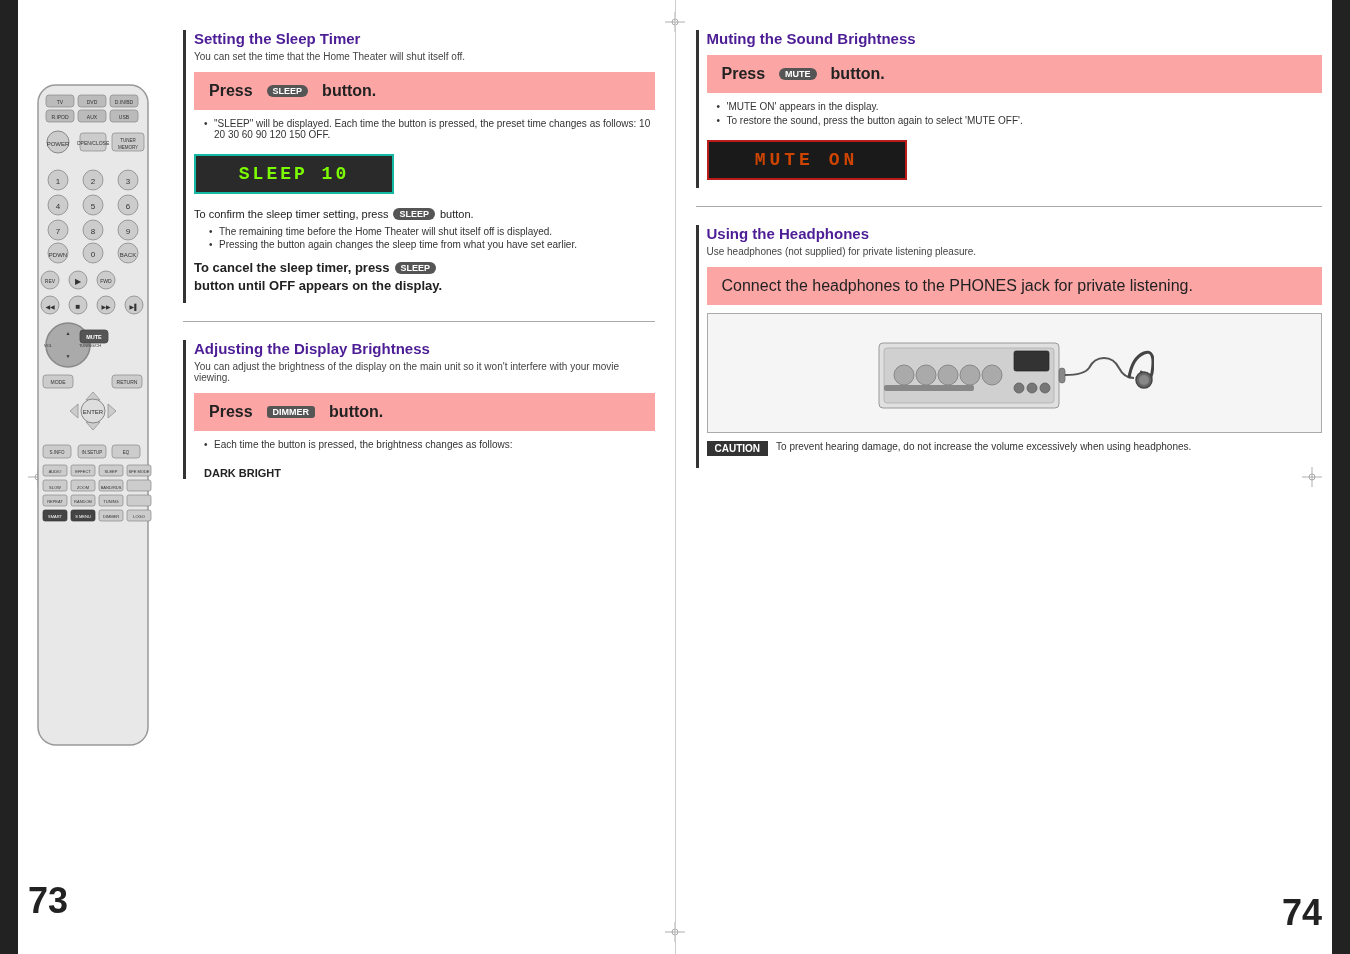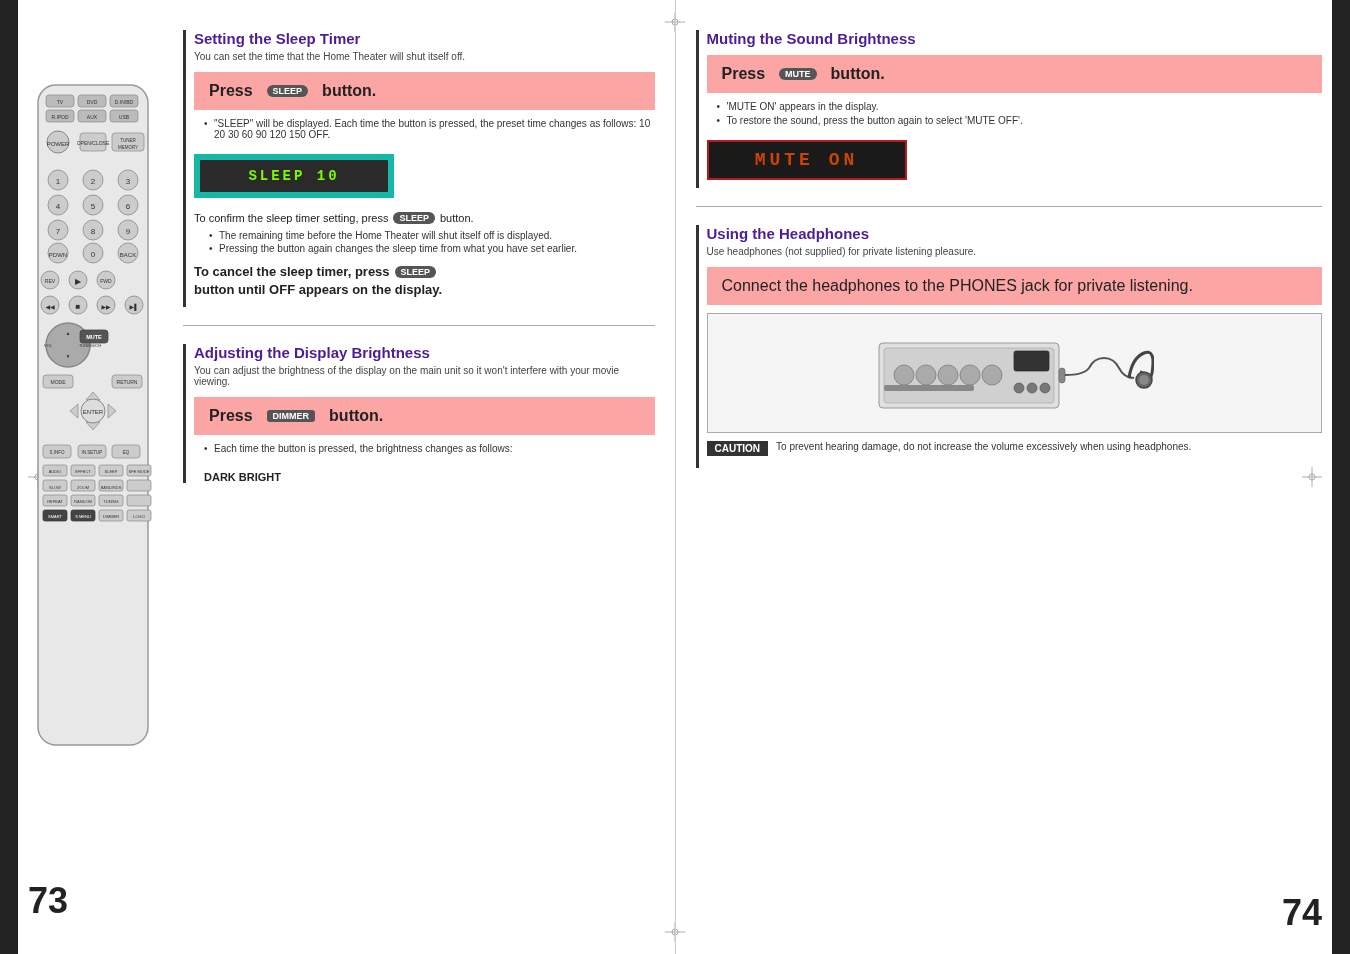--- a/index.html
+++ b/index.html
@@ -151,29 +151,29 @@
       content: "•";
       position: absolute;
       left: 0;
     }
 
     
     .lcd-display {
       background: #2a2a2a;
       color: #7cfc00;
       font-family: 'Courier New', monospace;
-      font-size: 14px;
+      font-size: 18px;
       font-weight: bold;
       padding: 8px 15px;
       margin: 8px 0;
       letter-spacing: 3px;
       display: inline-block;
       min-width: 200px;
       text-align: center;
-      border: 6px solid #14b8a6;
+      border: 2px solid #14b8a6;
     }
 
     .lcd-display-mute {
       background: #1a1a1a;
       color: #cc4400;
       font-family: 'Courier New', monospace;
       font-size: 18px;
       font-weight: bold;
       padding: 8px 15px;
       margin: 8px 0;

